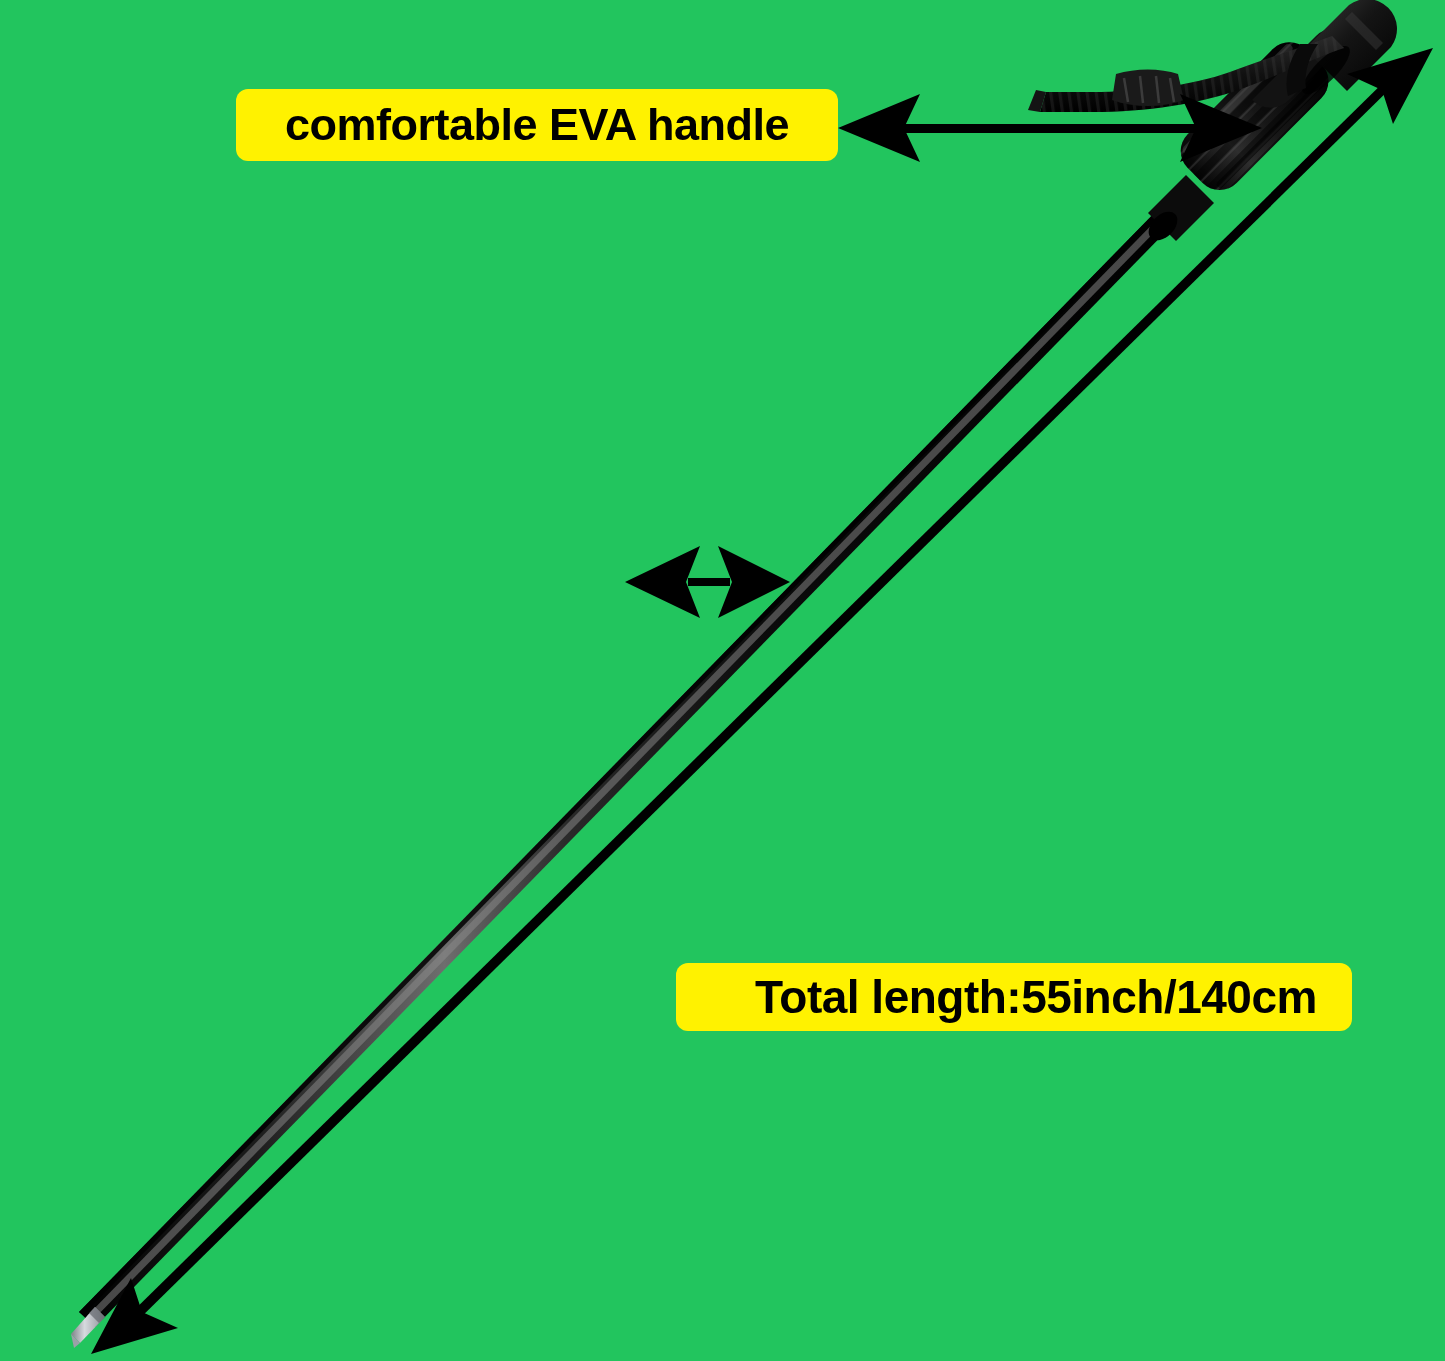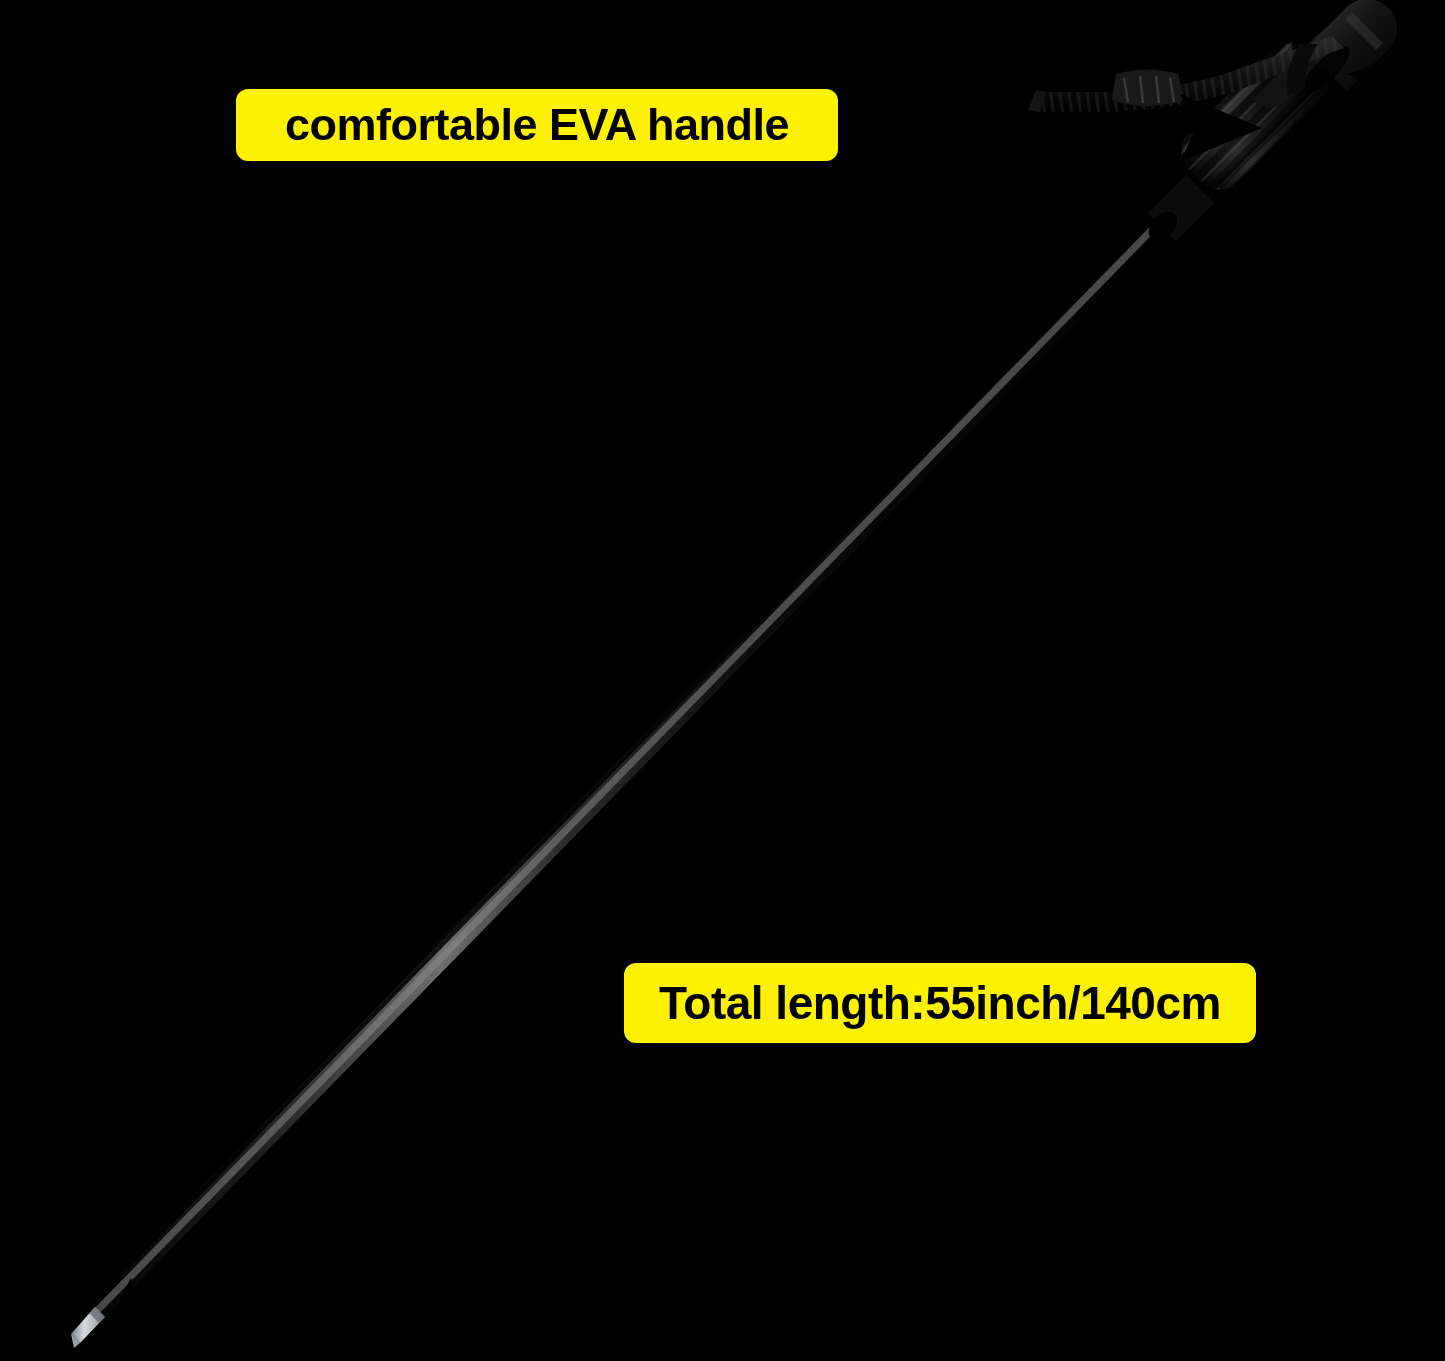--- a/index.html
+++ b/index.html
@@ -7,21 +7,21 @@
     padding: 0;
     background: #ffffff;
   }
   body {
     font-family: "Liberation Sans", sans-serif;
   }
   #stage {
     position: relative;
     width: 1445px;
     height: 1361px;
-    background: #000000;
+    background: #22c55e;
     overflow: hidden;
   }
   #art {
     position: absolute;
     left: 0;
     top: 0;
     width: 1445px;
     height: 1361px;
   }
   .callout {
@@ -45,25 +45,26 @@
     font-size: 45px;
   }
   #callout-band {
     left: 8px;
     top: 539px;
     width: 612px;
     height: 76px;
     font-size: 45px;
   }
   #callout-length {
-    left: 624px;
+    left: 676px;
     top: 963px;
     width: 632px;
-    height: 80px;
+    height: 68px;
     font-size: 46px;
+    padding-left: 44px;
   }
 </style>
 </head>
 <body>
 
 <div id="stage">
 
   <svg id="art" viewBox="0 0 1445 1361">
     <defs>
 

